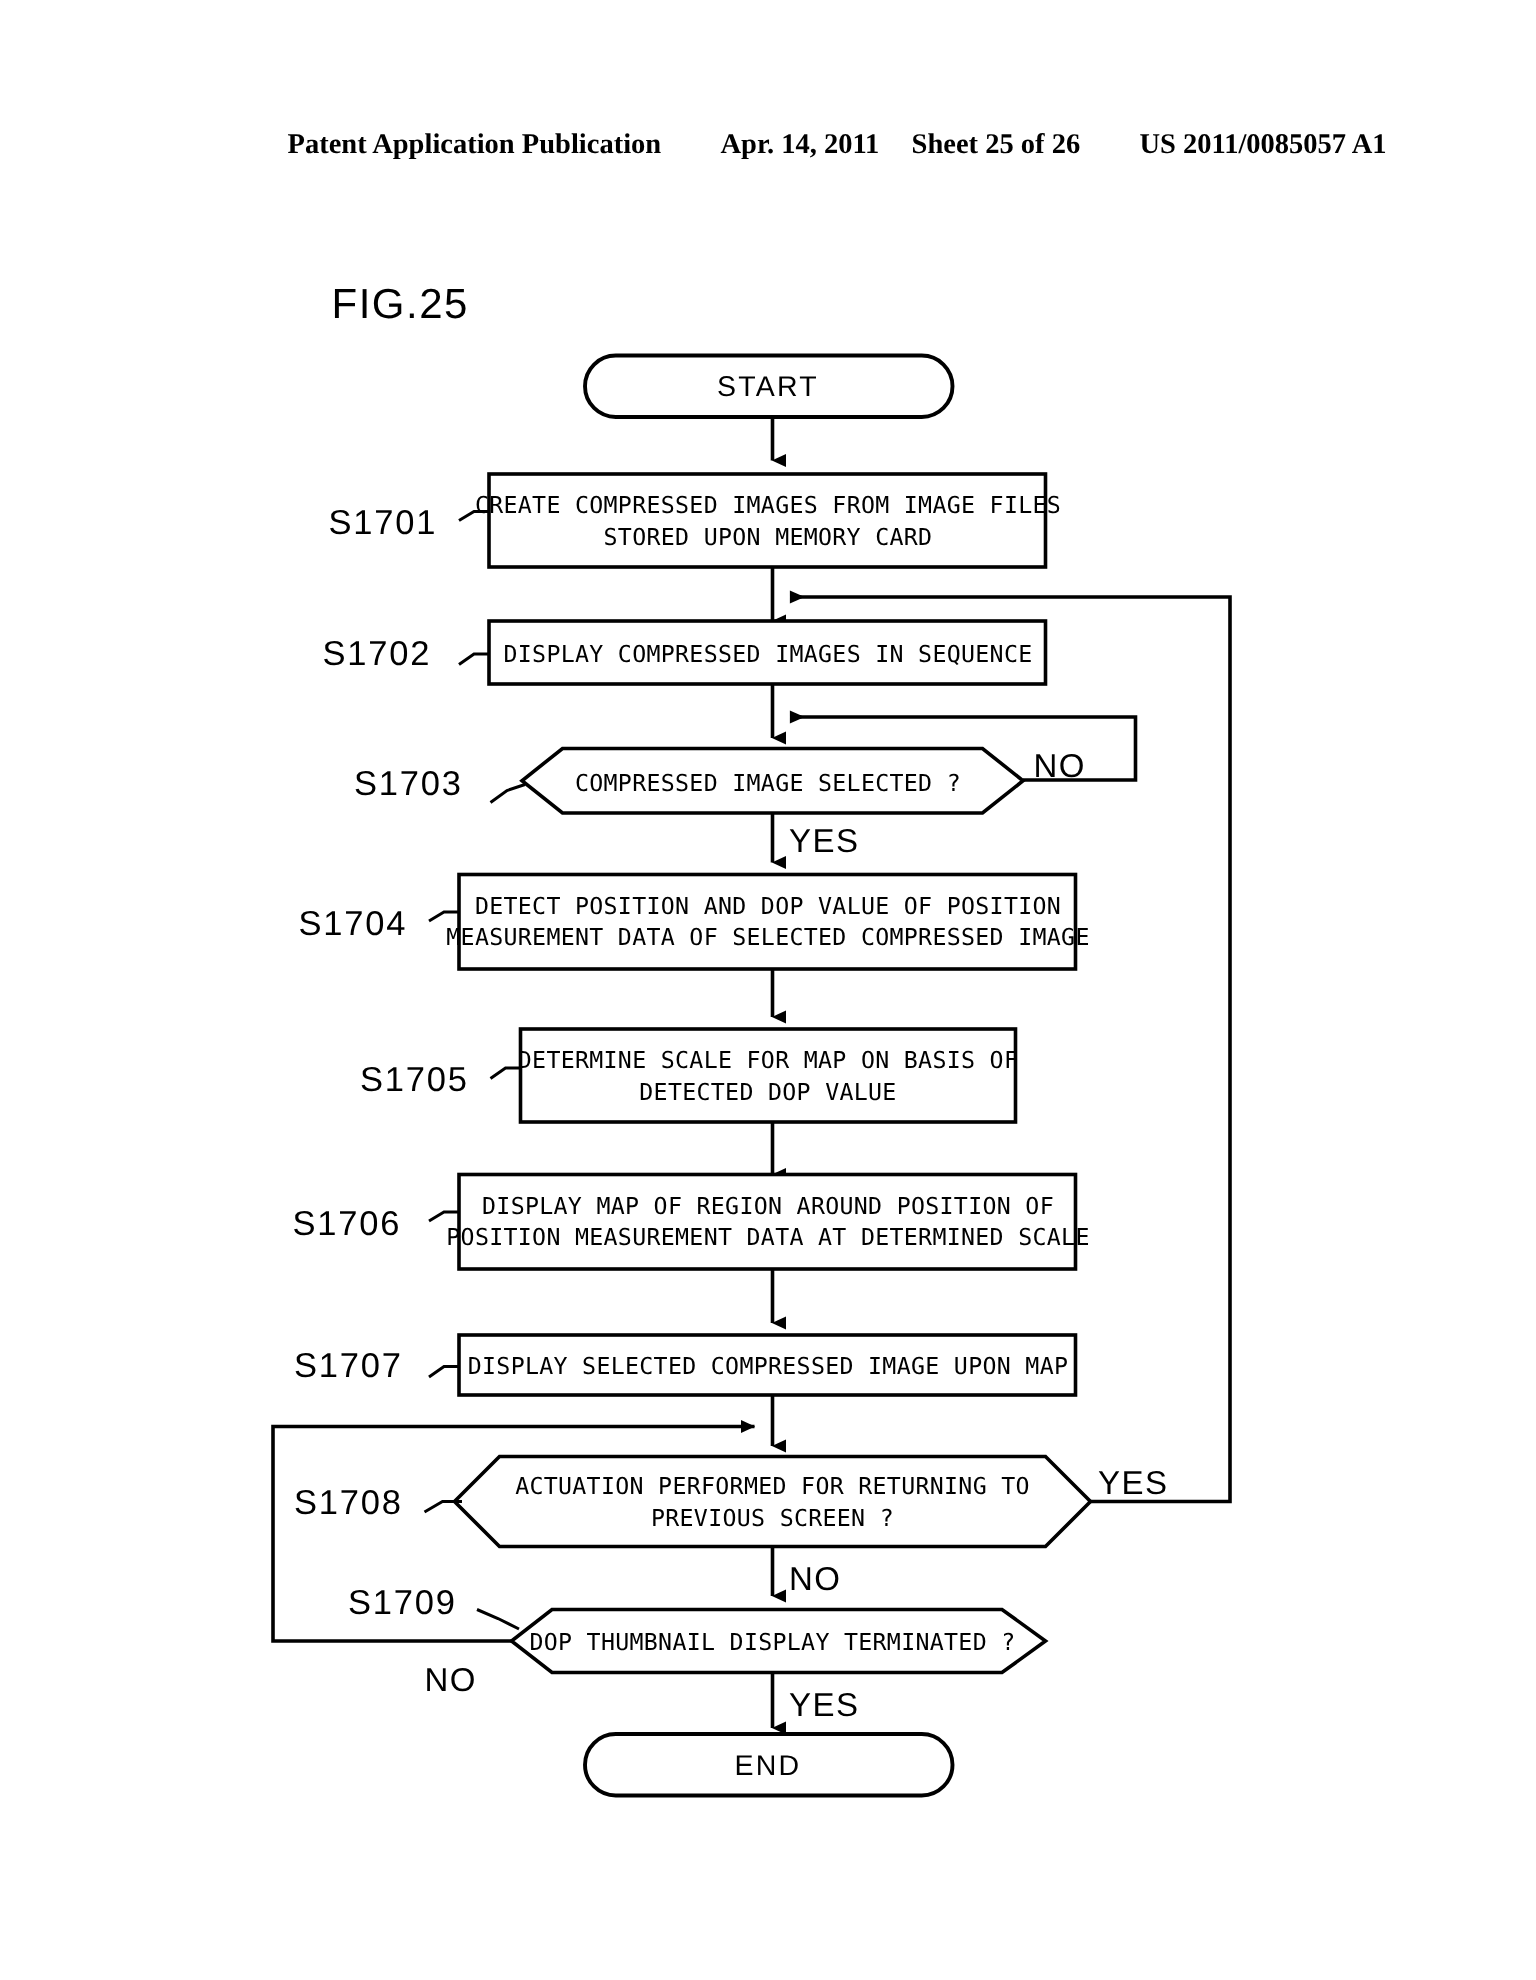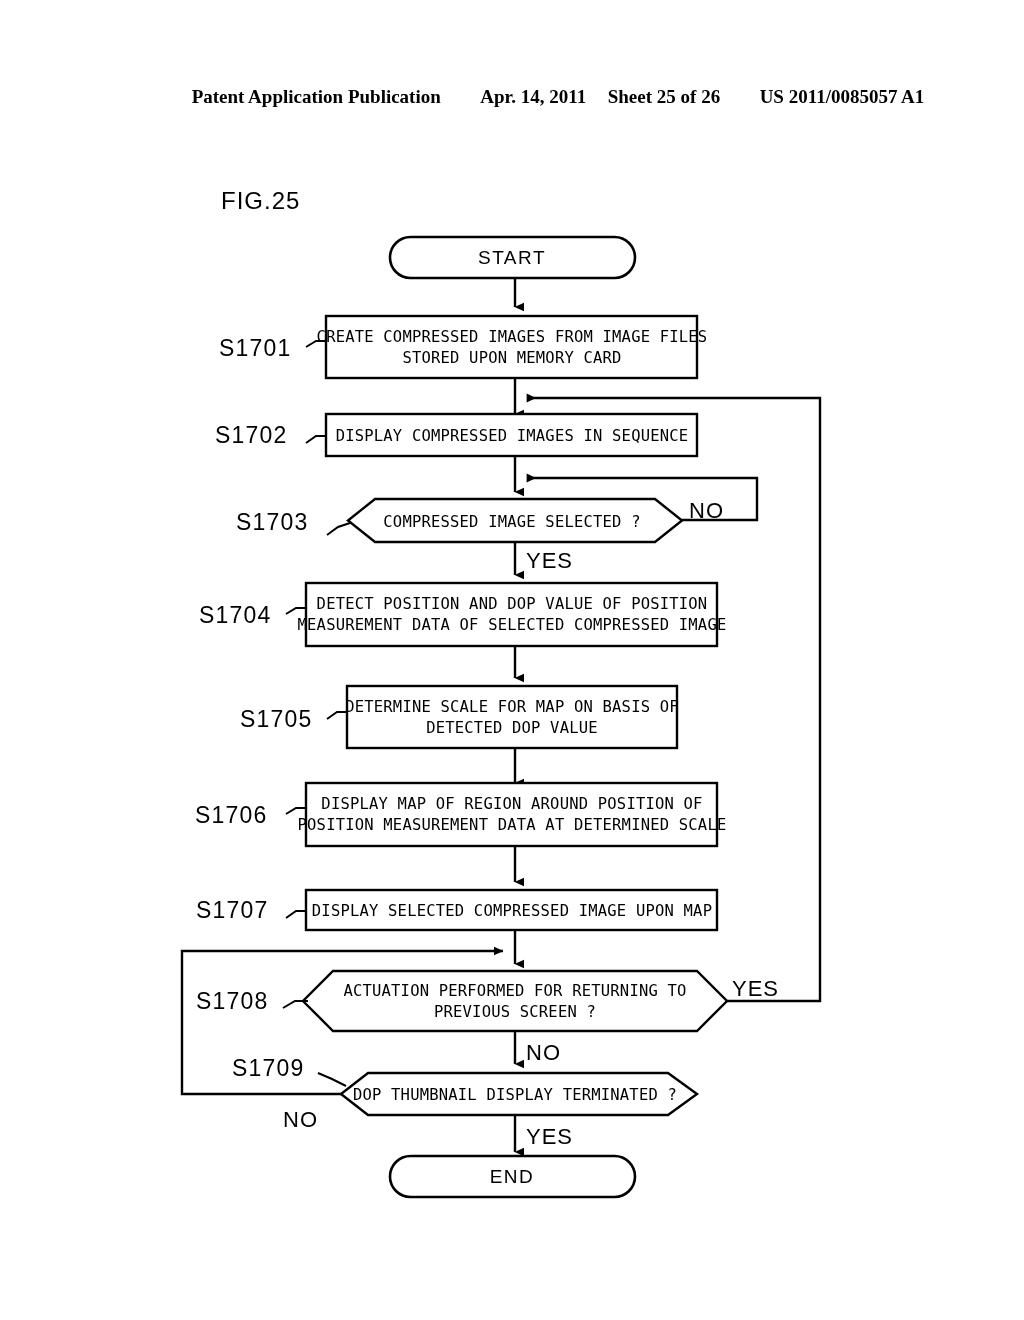--- a/index.html
+++ b/index.html
@@ -35,21 +35,21 @@
   }
   .header span { display: inline-block; }
   .hdr-gap-1 { width: 30px; }
   .hdr-gap-2 { width: 12px; }
   .hdr-gap-3 { width: 30px; }
   .fig-title {
     position: absolute;
     left: 221px;
     top: 187px;
     font-family: "Liberation Sans", sans-serif;
-    font-size: 24px;
+    font-size: 28px;
     letter-spacing: 1px;
   }
   svg#flow {
     position: absolute;
     left: 0;
     top: 0;
     width: 1024px;
     height: 1320px;
   }
   .shape {

